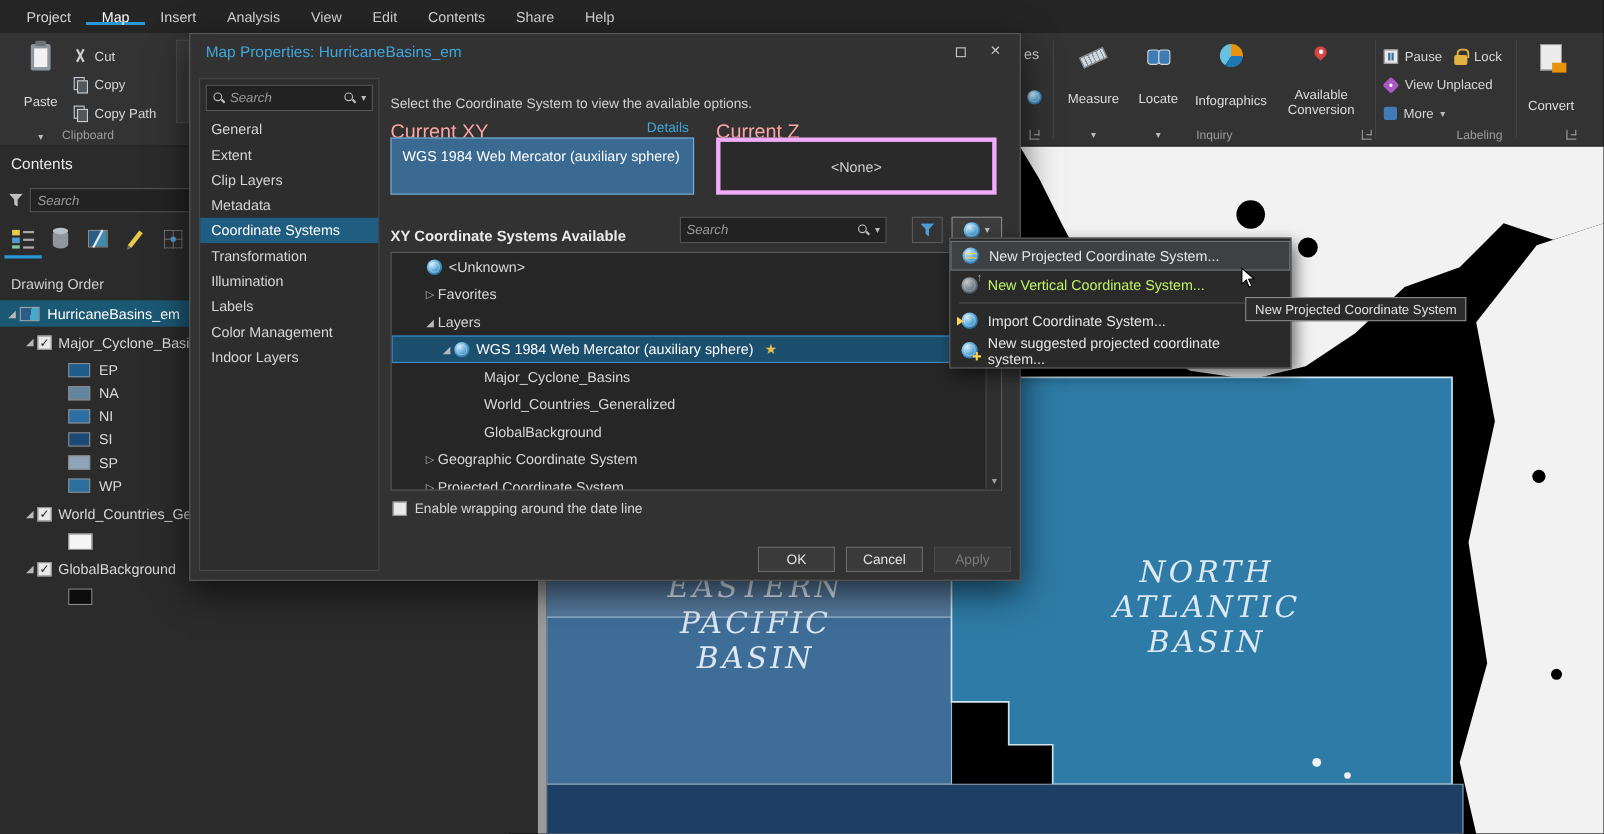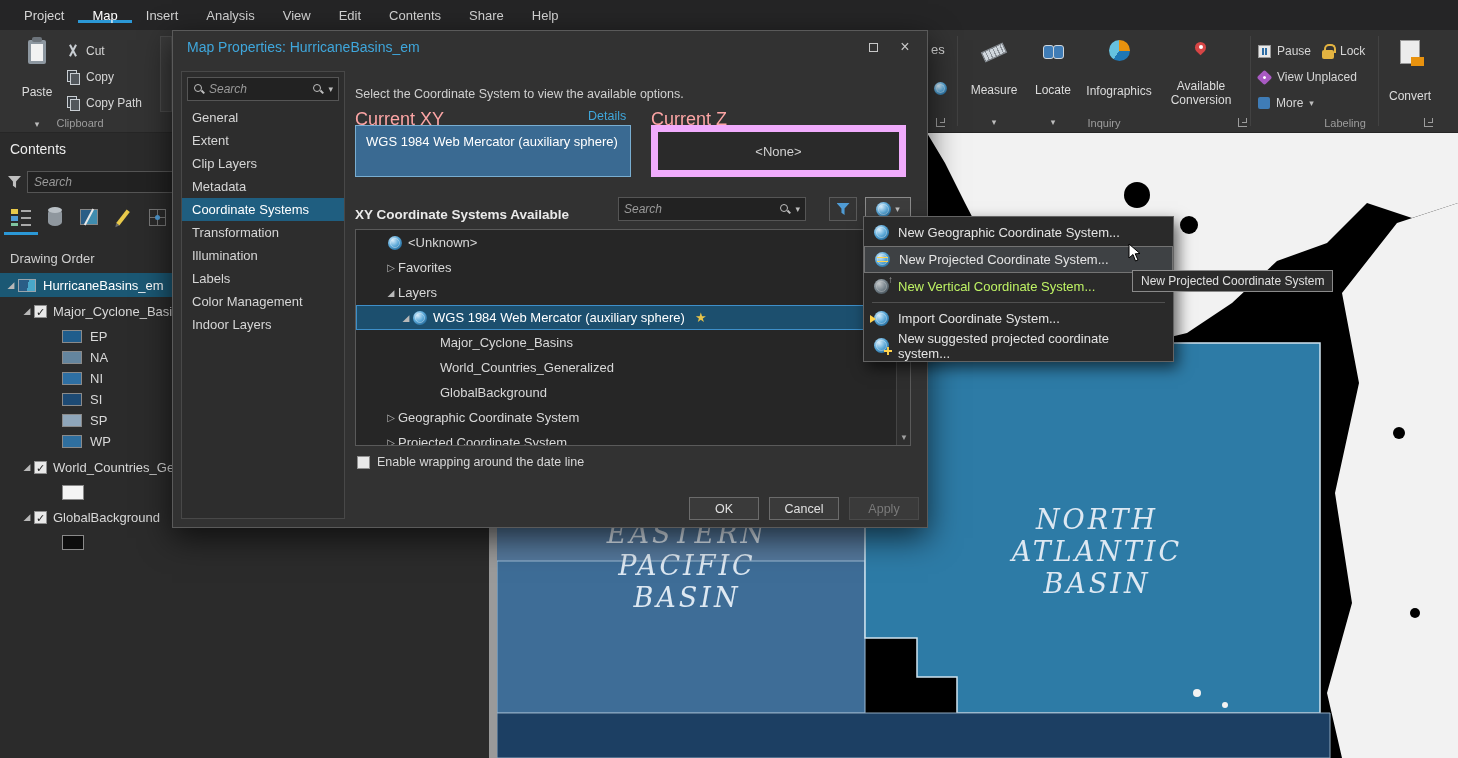--- a/index.html
+++ b/index.html
@@ -101,21 +101,21 @@
   .navlist{margin-top:4px}
   .navitem{height:23px;line-height:23px;padding-left:10px;color:#d6d6d6;font-size:13px}
   .navitem.sel{background:#1f5e80;color:#fff}
   .mag-icon{position:relative;width:12px;height:12px;display:inline-block;flex:none}
   .mag-icon::before{content:"";position:absolute;left:1px;top:1px;width:6px;height:6px;border:1.5px solid #bfbfbf;border-radius:50%}
   .mag-icon::after{content:"";position:absolute;left:8px;top:8px;width:4px;height:1.5px;background:#bfbfbf;transform:rotate(45deg)}
   .instruction{position:absolute;left:182px;top:56px;color:#d0d0d0;font-size:12.5px}
   .fieldlab{position:absolute;color:#fca5a5;font-size:18px}
   .details-link{position:absolute;color:#3fa7dc;font-size:12.5px}
   .xybox{position:absolute;left:182px;top:94px;width:276px;height:52px;background:#3a6a92;border:1px solid #79aed1;color:#fff;font-size:13px;padding:7px 10px;line-height:1.4}
-  .zbox{position:absolute;left:478px;top:94px;width:255px;height:52px;background:#2a2a2a;border:7px solid #f0abfc;color:#d0d0d0;display:flex;align-items:center;justify-content:center;font-size:13px}
+  .zbox{position:absolute;left:478px;top:94px;width:255px;height:52px;background:#2a2a2a;border:4px solid #f0abfc;color:#d0d0d0;display:flex;align-items:center;justify-content:center;font-size:13px}
   .avail-head{position:absolute;left:182px;top:176px;font-weight:bold;color:#eaeaea;font-size:13.5px}
   .tree-combo{position:absolute;left:445px;top:166px;width:188px}
   .iconbtn{position:absolute;top:166px;height:24px;background:#343434;border:1px solid #5a5a5a;display:flex;align-items:center;justify-content:center;gap:4px}
   .iconbtn.open{background:#3d3d3d;border-color:#8a8a8a}
   .funnel-blue{width:13px;height:12px;background:#4f9bd4;clip-path:polygon(0 0,100% 0,62% 45%,62% 100%,38% 82%,38% 45%)}
   .ctreebox{position:absolute;left:182px;top:198px;width:556px;height:217px;background:#262626;border:1px solid #5a5a5a;overflow:hidden}
   .crow{position:relative;height:25px;display:flex;align-items:center;color:#d8d8d8;font-size:13px}
   .crow.sel{background:#1c4f6e;border:1px solid #3e8fc9;color:#fff;width:538px}
   .globe-icon{width:15px;height:15px;border-radius:50%;background:radial-gradient(circle at 35% 32%,#d6ecfa,#5aa8d8 45%,#1d6191 85%);display:inline-block;position:relative;flex:none}
   .globe-icon::before{content:"";position:absolute;inset:2px;border-radius:50%;border:1px solid rgba(255,255,255,.35)}
@@ -446,24 +446,20 @@
     <span class="cb-empty"></span>
     <span>Enable wrapping around the date line</span>
   </div>
 
   <div class="dlg-btn" style="left:516px">OK</div>
   <div class="dlg-btn" style="left:596px">Cancel</div>
   <div class="dlg-btn disabled" style="left:676px">Apply</div>
 </div>
 
 <div class="ctxmenu">
-  <div class="mitem">
-    <span class="globe-icon"></span>
-    <span>New Geographic Coordinate System...</span>
-  </div>
   <div class="mitem hl">
     <span class="globe-icon globe-proj"></span>
     <span>New Projected Coordinate System...</span>
   </div>
   <div class="mitem dis">
     <span class="globe-icon globe-vert"></span>
     <span>New Vertical Coordinate System...</span>
   </div>
   <div class="msep"></div>
   <div class="mitem">

